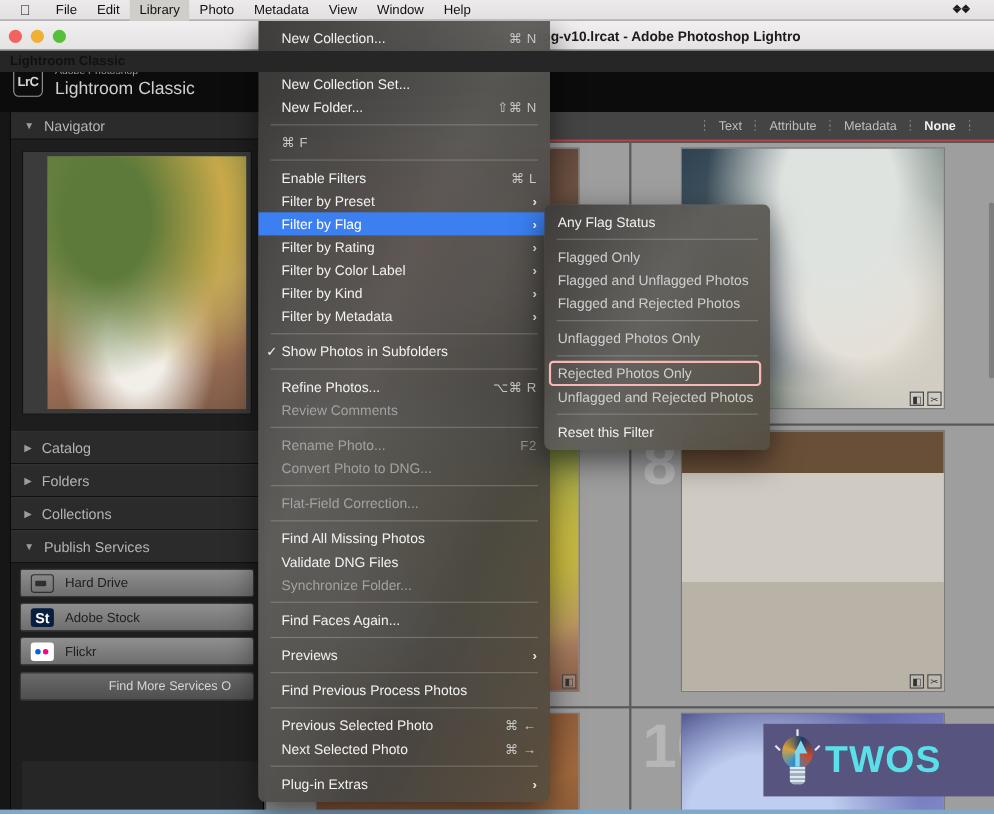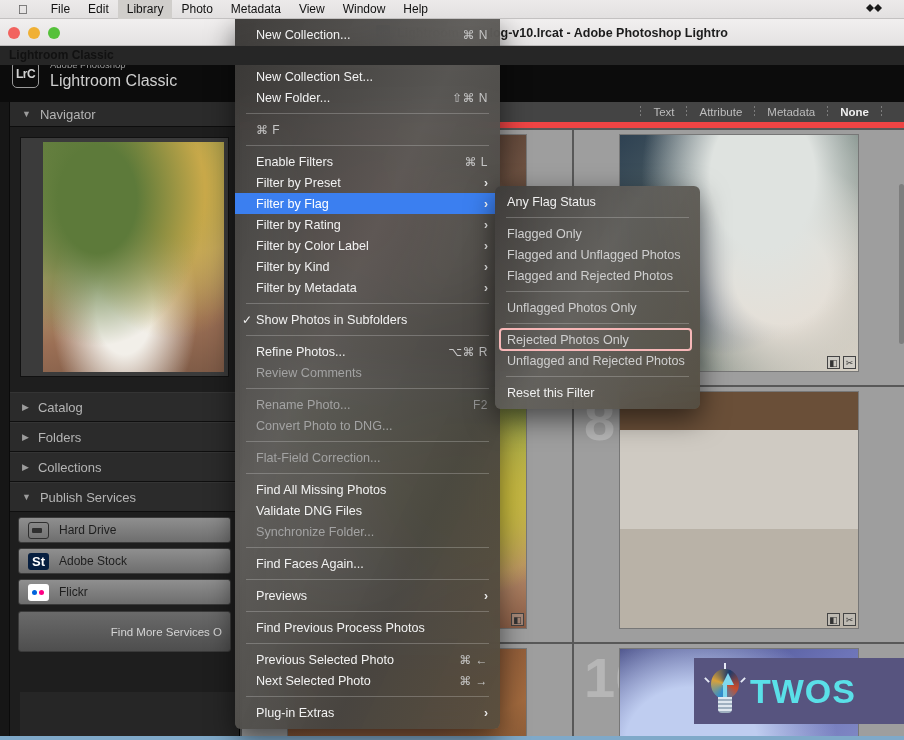--- a/index.html
+++ b/index.html
@@ -107,32 +107,32 @@
   }
   .svc-ico { width: 21px; height: 17px; border-radius: 3px; flex-shrink: 0;
              display:flex; align-items:center; justify-content:center; }
   .svc-hd { border: 1.4px solid #2f2f2f; background: transparent; position: relative;}
   .svc-hd::after { content:""; position:absolute; left:3px; top:5px; width:10px; height:5px; background:#2f2f2f; border-radius:1px;}
   .svc-st { background:#061e3f; color:#fff; font-size:13px; font-weight:bold; }
   .svc-fl { background:#fff; position: relative; }
   .svc-fl::before{content:"";position:absolute;left:4px;top:6px;width:5px;height:5px;border-radius:50%;background:#0063dc;}
   .svc-fl::after{content:"";position:absolute;left:11px;top:6px;width:5px;height:5px;border-radius:50%;background:#ff0084;}
   .findmore {
-    margin: 6px 8px 0 8px; height: 41px; border-radius: 3px;
+    margin: 6px 8px 0 8px; height: 26px; border-radius: 3px;
     background: linear-gradient(#6a6a6a, #4e4e4e); border: 1px solid #3a3a3a;
-    display:flex; align-items:center; justify-content:flex-end; padding-right: 8px;
+    display:flex; align-items:center; justify-content:flex-end; padding-right: 20px;
     font-size: 11.5px; color: #d5d5d5; overflow: hidden; white-space: nowrap;
   }
   .lp-bottom { position:absolute; left:10px; right:0; top:590px; bottom:0; background:#262626; }
 
   
   .center { position:absolute; left:240px; top:56px; right:0; bottom:0; background:#4a4a4a; }
   .filterbar {
     position:absolute; left:0; top:0; right:0; height:26px; background:#444;
-    border-bottom:6px solid #ef4444; display:flex; align-items:center; justify-content:flex-end;
+    border-bottom:1px solid #ef4444; display:flex; align-items:center; justify-content:flex-end;
     padding-right: 22px; gap: 0px;
   }
   .fb-item { font-size:11.5px; color:#bdbdbd; padding:0 12px; position:relative; }
   .fb-item.sel { color:#f0f0f0;font-weight:bold; }
   .fb-sep { width:1px; height:12px; background: repeating-linear-gradient(#7d7d7d 0 2px, transparent 2px 4px); }
   .grid {
     position:absolute; left:0; top:26px; right:0; bottom:0; background:#585858;
     display:grid; grid-template-columns: 1fr 1fr; grid-auto-rows: 255px;
     gap: 2px; padding: 2px 0 0 2px;
   }

